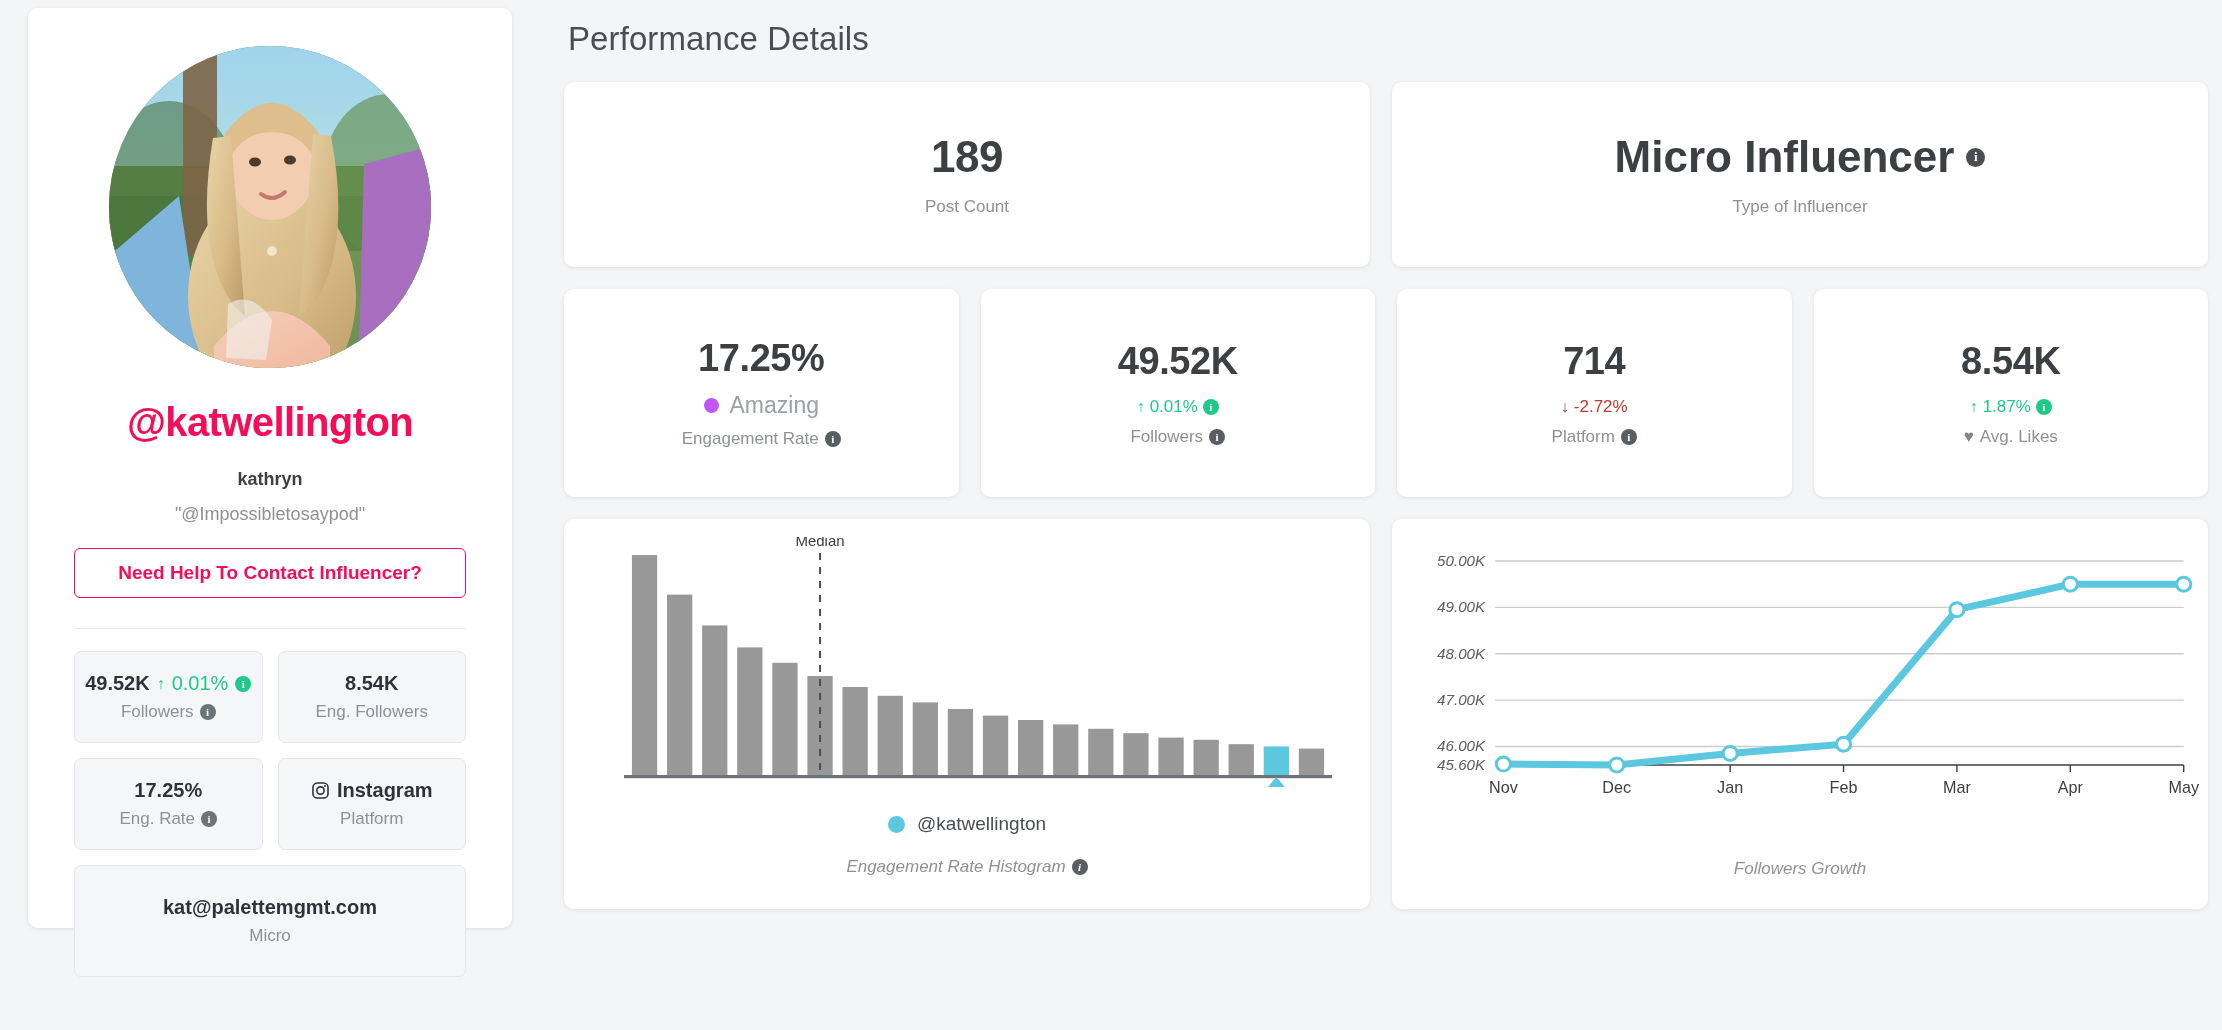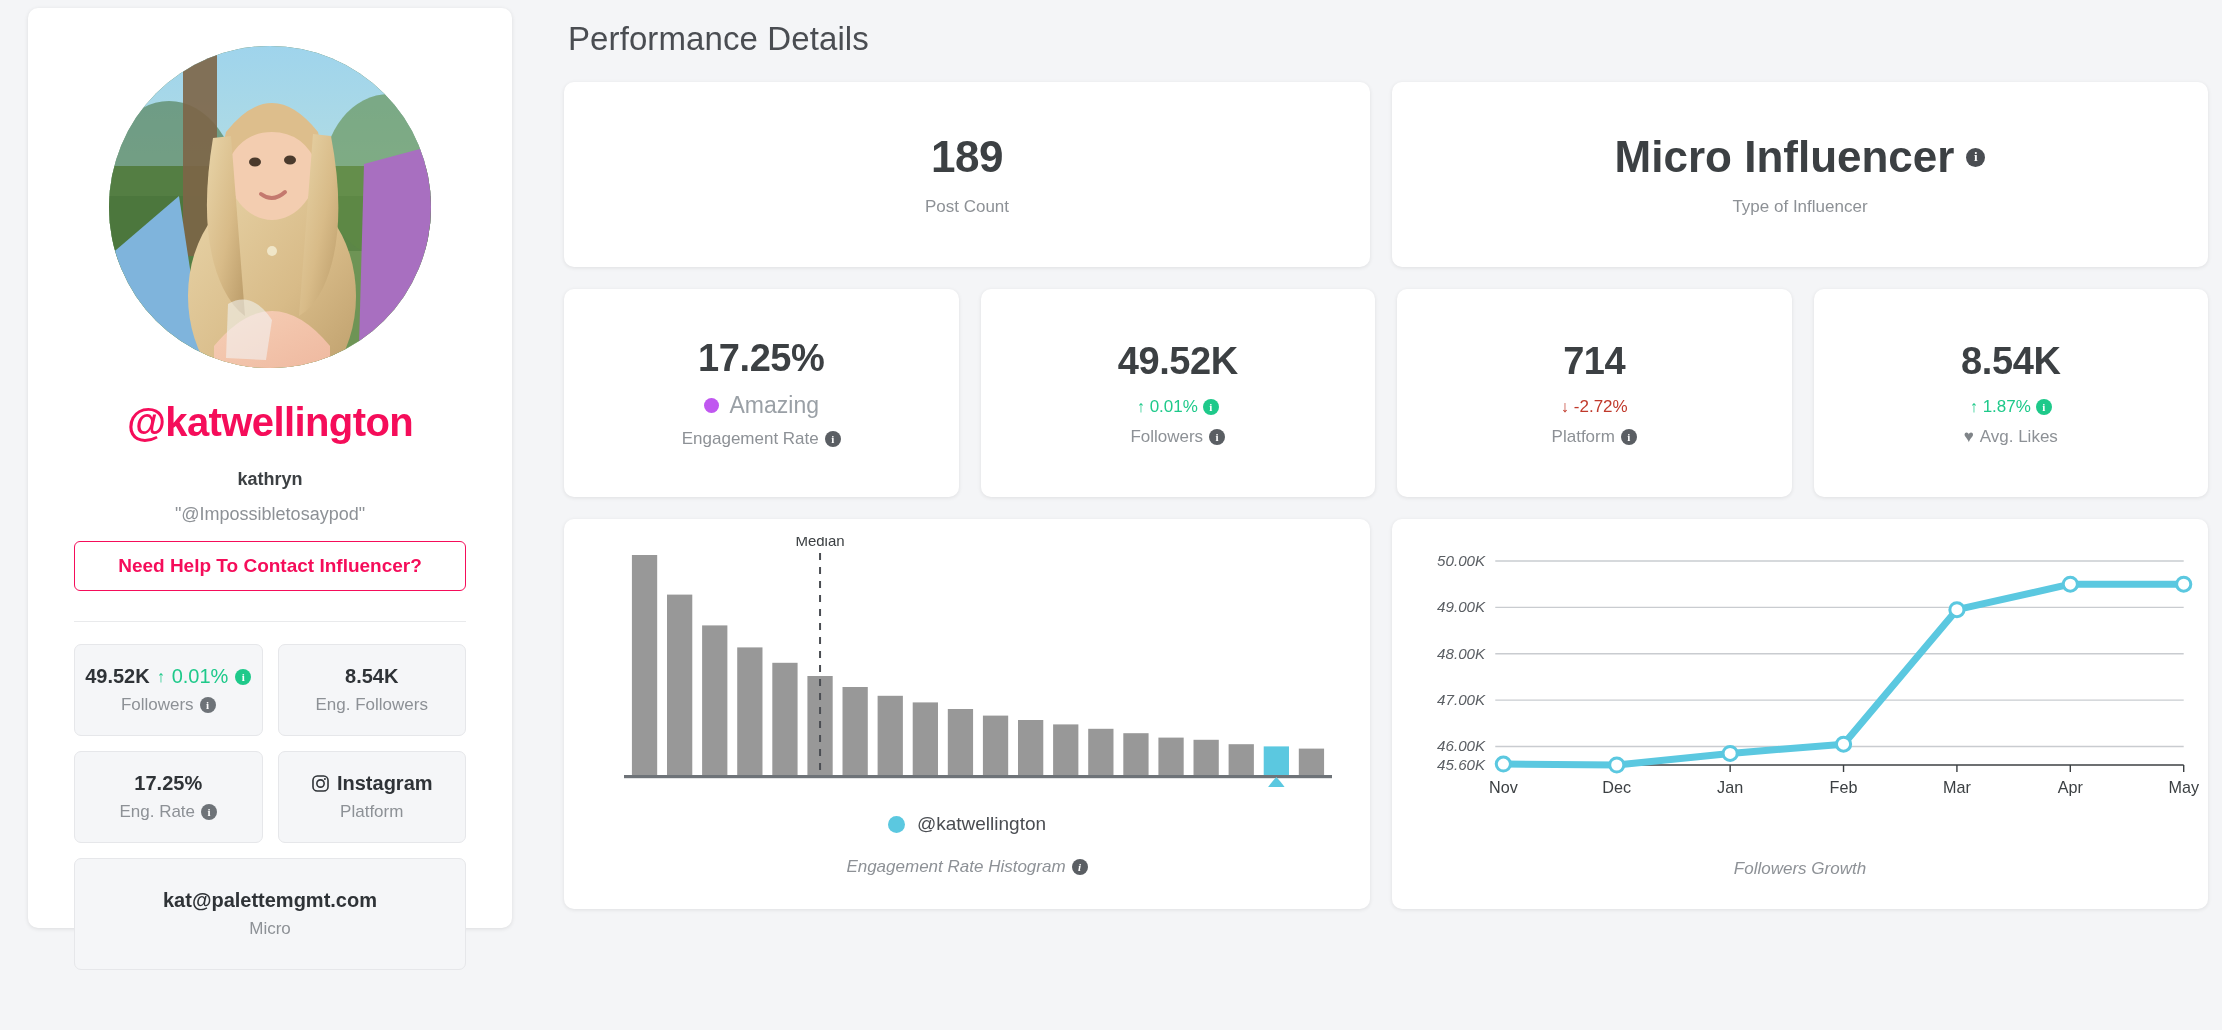--- a/index.html
+++ b/index.html
@@ -32,21 +32,21 @@
 
   .handle {
     text-align: center; color: #f50d5a;
     font-size: 40px; font-weight: 700; letter-spacing: -0.6px;
     margin-top: 32px;
   }
   .realname { text-align: center; font-size: 18px; font-weight: 700; color:#3c4043; margin-top: 24px; }
   .quote { text-align:center; font-size:18px; color:#8d9196; margin-top: 14px; }
 
   .contact-btn {
-    display:block; width:100%; margin-top: 16px;
+    display:block; width:100%; margin-top: 23px;
     border: 1.6px solid #f50d5a; border-radius: 6px;
     background:#fff; color:#f50d5a;
     font-family: inherit; font-size: 19px; font-weight: 700;
     padding: 13px 0; text-align:center; cursor: pointer;
   }
 
   .divider { height:1px; background:#e9eaec; margin: 30px 0 22px 0; }
 
   .tile-grid { display:grid; grid-template-columns: 1fr 1fr; gap: 15px; }
   .tile {

